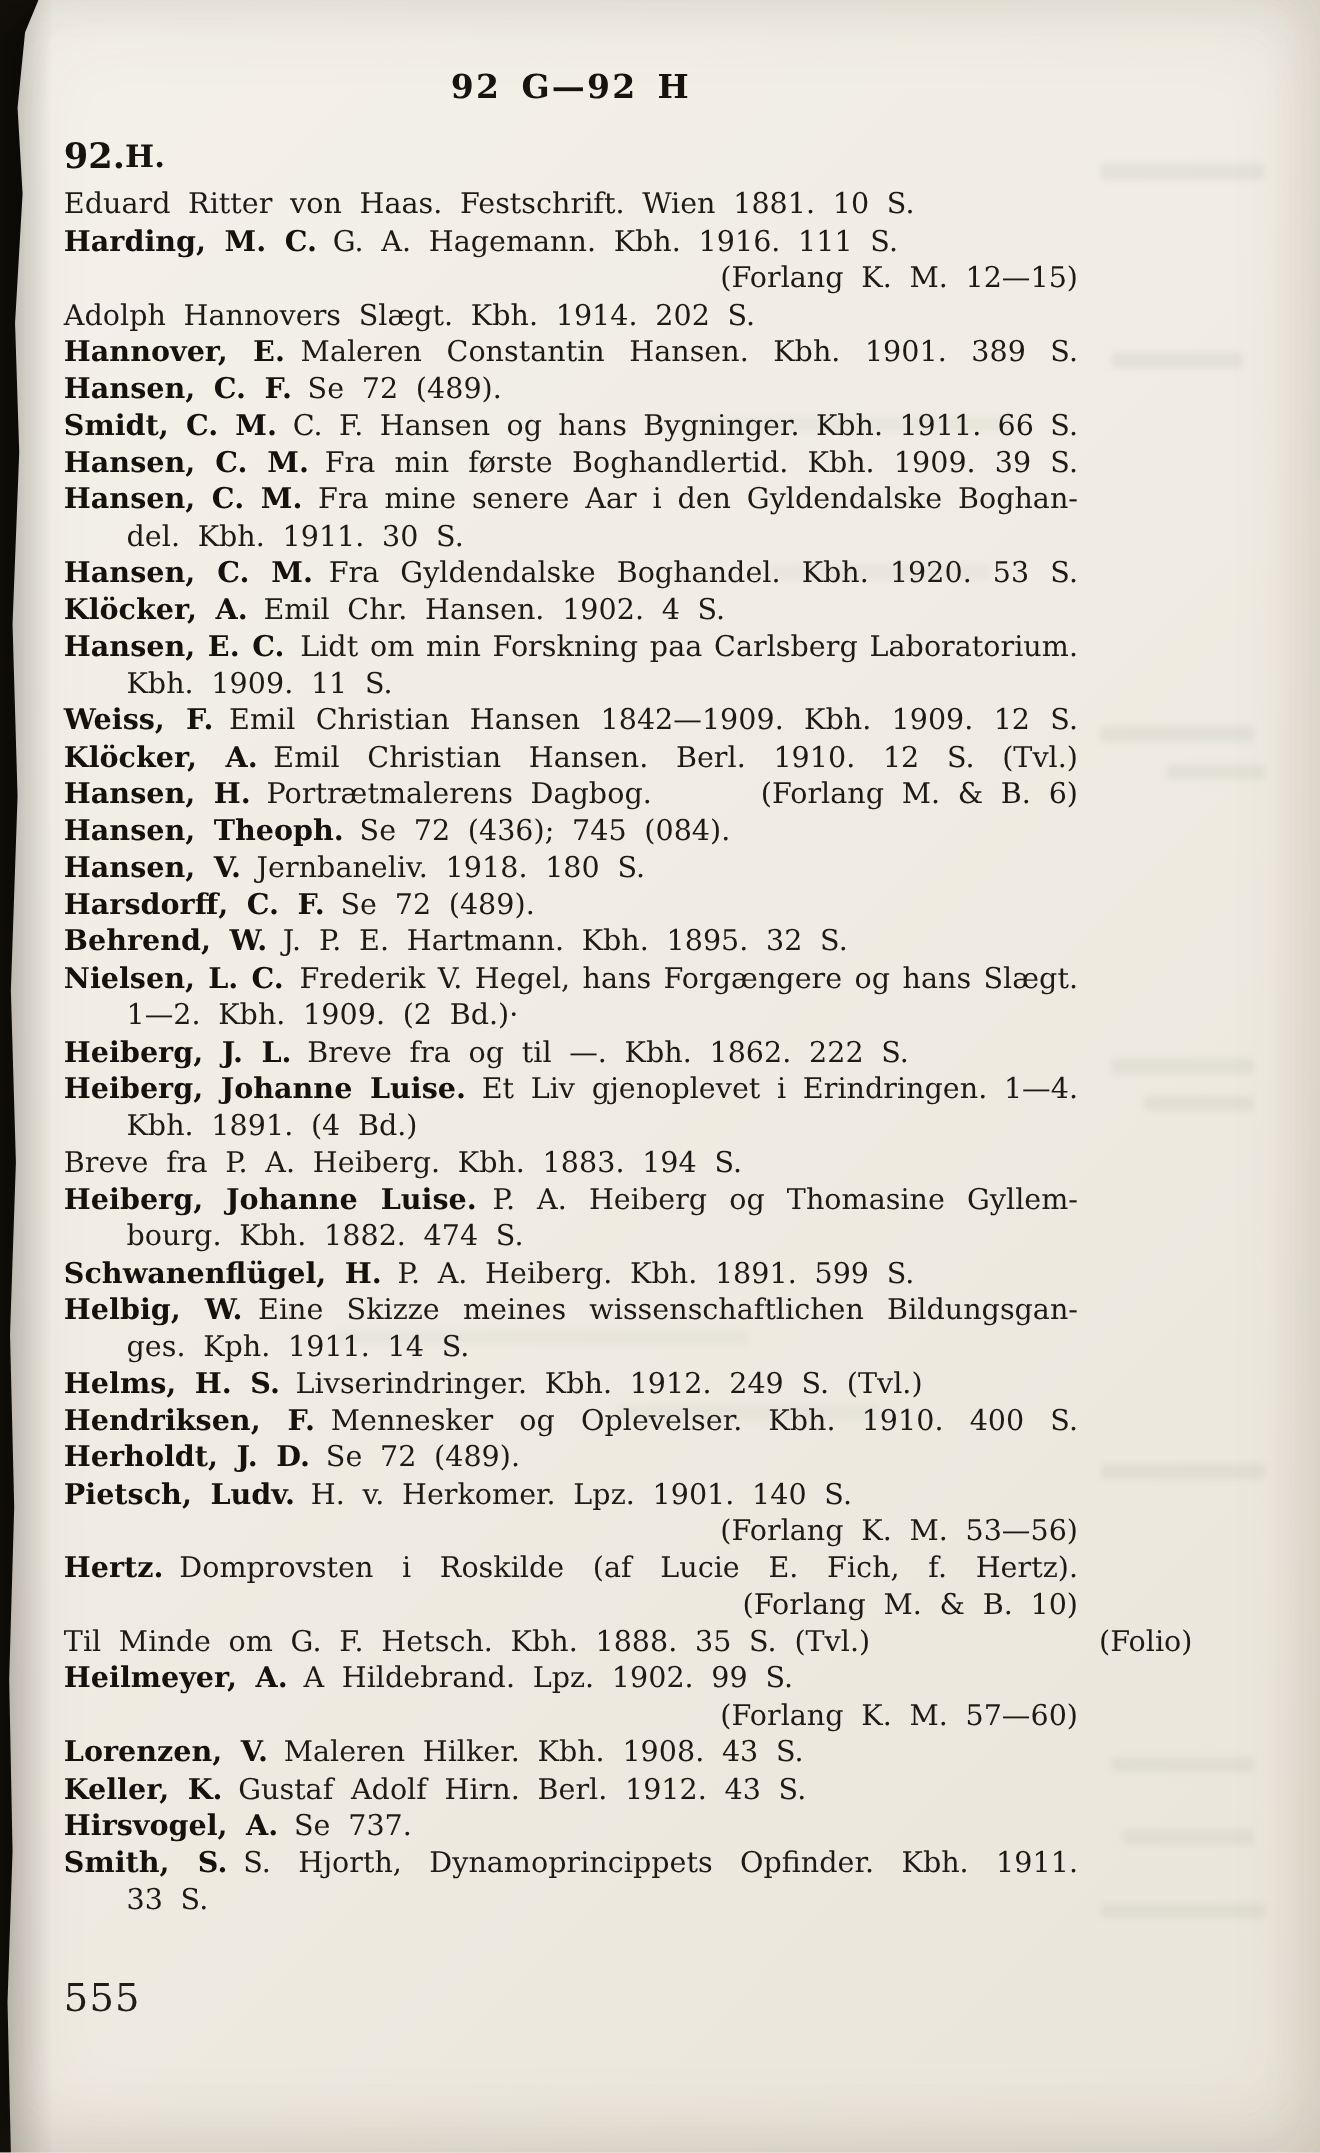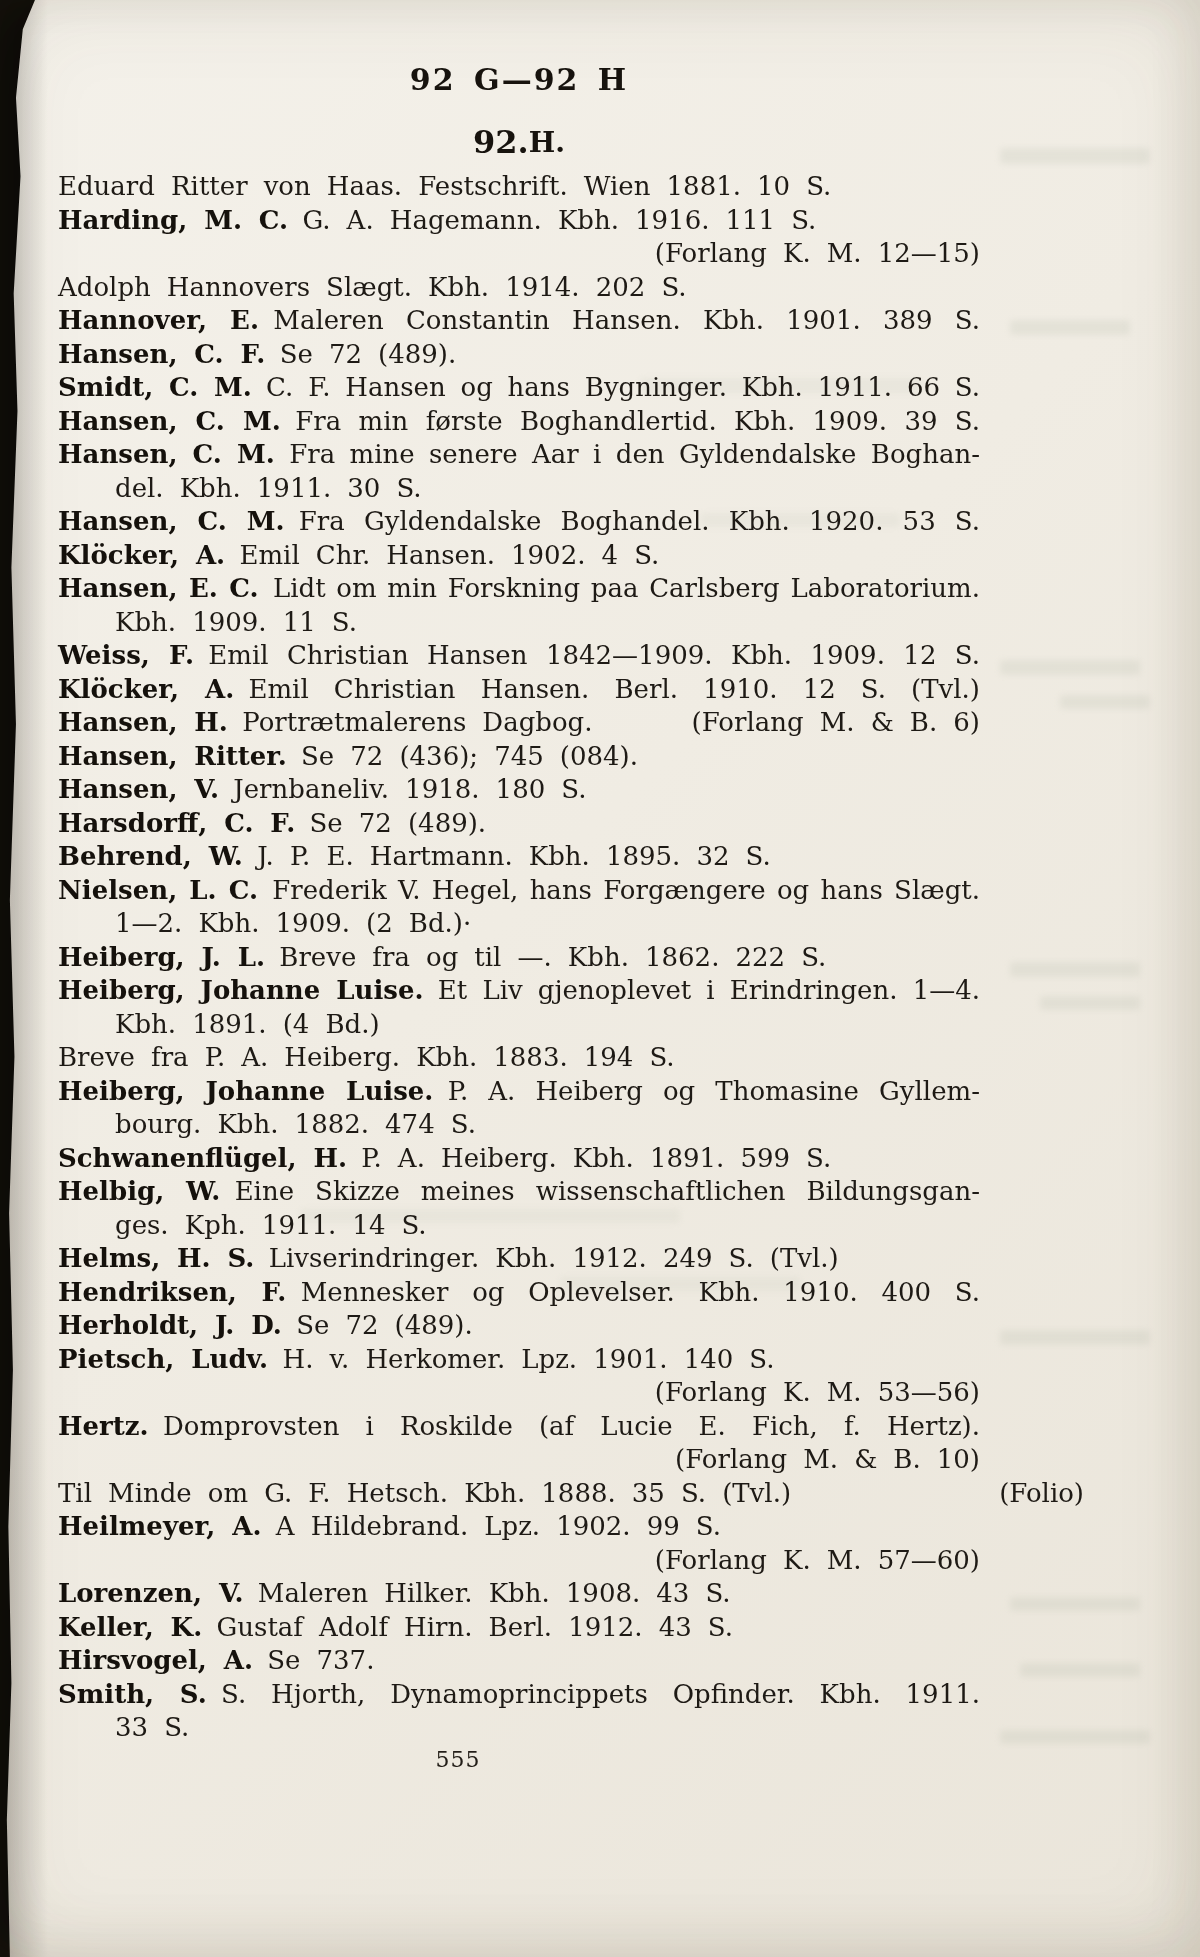--- a/index.html
+++ b/index.html
@@ -21,37 +21,37 @@
   .gutter-soft{
     position:absolute;left:0;top:0;bottom:0;width:60px;pointer-events:none;
     background:linear-gradient(90deg,rgba(30,25,18,0.25),rgba(30,25,18,0) 80%);
   }
   .running-head{
     position:absolute;top:62px;left:58px;width:922px;text-align:center;
     font-weight:bold;font-size:30px;letter-spacing:2px;word-spacing:6px;color:#17130e;
   }
   .section-row{
     position:absolute;top:124px;left:58px;width:922px;
-    display:flex;justify-content:center;align-items:flex-end;color:#17130e;
+    display:flex;justify-content:flex-start;align-items:flex-end;color:#17130e;
   }
   .section-number{font-weight:bold;font-size:32px;line-height:36px;}
   .section-letter{font-weight:bold;font-size:28px;line-height:34px;}
   .body-col{
     position:absolute;top:170px;left:58px;width:922px;font-size:26px;
   }
   .line{height:33.5px;line-height:33.5px;word-spacing:0.30em;white-space:nowrap;}
   .line .nm{font-weight:bold;margin-right:0.55em;color:#15110c;}
   .line.justify{white-space:normal;text-align:justify;text-align-last:justify;word-spacing:0.02em;}
   .line.right{text-align:right;}
   .line.indent{padding-left:57px;}
   .line.split{display:flex;justify-content:space-between;white-space:nowrap;}
   .line .tail.out{margin-right:-104px;}
   .page-number{
-    position:absolute;top:1747px;left:58px;width:800px;text-align:center;
-    font-size:22px;letter-spacing:1px;color:#221d17;
+    position:absolute;top:1797px;left:58px;width:800px;
+    font-size:35px;letter-spacing:1px;color:#221d17;
   }
   .ghost{position:absolute;background:#a8b09e;border-radius:4px;filter:blur(3px);pointer-events:none;}
   .ghost.rm{opacity:0.17;}
   .ghost.ic{opacity:0.10;}
 </style>
 </head>
 <body>
 
 <div class="page">
 
@@ -94,21 +94,21 @@
       <div class="line justify"><span class="lt"><span class="nm">Hansen, C. M.</span><span class="tx">Fra Gyldendalske Boghandel. Kbh. 1920. 53 S.</span></span></div>
       <div class="line"><span class="lt"><span class="nm">Klöcker, A.</span><span class="tx">Emil Chr. Hansen. 1902. 4 S.</span></span></div>
       <div class="line justify"><span class="lt"><span class="nm">Hansen, E. C.</span><span class="tx">Lidt om min Forskning paa Carlsberg Laboratorium.</span></span></div>
       <div class="line indent"><span class="lt"><span class="tx">Kbh. 1909. 11 S.</span></span></div>
       <div class="line justify"><span class="lt"><span class="nm">Weiss, F.</span><span class="tx">Emil Christian Hansen 1842—1909. Kbh. 1909. 12 S.</span></span></div>
       <div class="line justify"><span class="lt"><span class="nm">Klöcker, A.</span><span class="tx">Emil Christian Hansen. Berl. 1910. 12 S. (Tvl.)</span></span></div>
       <div class="line split">
         <span class="lt"><span class="nm">Hansen, H.</span><span class="tx">Portrætmalerens Dagbog.</span></span>
         <span class="tail">(Forlang M. &amp; B. 6)</span>
       </div>
-      <div class="line"><span class="lt"><span class="nm">Hansen, Ritter.</span><span class="tx">Se 72 (436); 745 (084).</span></span></div>
+      <div class="line"><span class="lt"><span class="nm">Hansen, Theoph.</span><span class="tx">Se 72 (436); 745 (084).</span></span></div>
       <div class="line"><span class="lt"><span class="nm">Hansen, V.</span><span class="tx">Jernbaneliv. 1918. 180 S.</span></span></div>
       <div class="line"><span class="lt"><span class="nm">Harsdorff, C. F.</span><span class="tx">Se 72 (489).</span></span></div>
       <div class="line"><span class="lt"><span class="nm">Behrend, W.</span><span class="tx">J. P. E. Hartmann. Kbh. 1895. 32 S.</span></span></div>
       <div class="line justify"><span class="lt"><span class="nm">Nielsen, L. C.</span><span class="tx">Frederik V. Hegel, hans Forgængere og hans Slægt.</span></span></div>
       <div class="line indent"><span class="lt"><span class="tx">1—2. Kbh. 1909. (2 Bd.)·</span></span></div>
       <div class="line"><span class="lt"><span class="nm">Heiberg, J. L.</span><span class="tx">Breve fra og til —. Kbh. 1862. 222 S.</span></span></div>
       <div class="line justify"><span class="lt"><span class="nm">Heiberg, Johanne Luise.</span><span class="tx">Et Liv gjenoplevet i Erindringen. 1—4.</span></span></div>
       <div class="line indent"><span class="lt"><span class="tx">Kbh. 1891. (4 Bd.)</span></span></div>
       <div class="line"><span class="lt"><span class="tx">Breve fra P. A. Heiberg. Kbh. 1883. 194 S.</span></span></div>
       <div class="line justify"><span class="lt"><span class="nm">Heiberg, Johanne Luise.</span><span class="tx">P. A. Heiberg og Thomasine Gyllem-</span></span></div>

